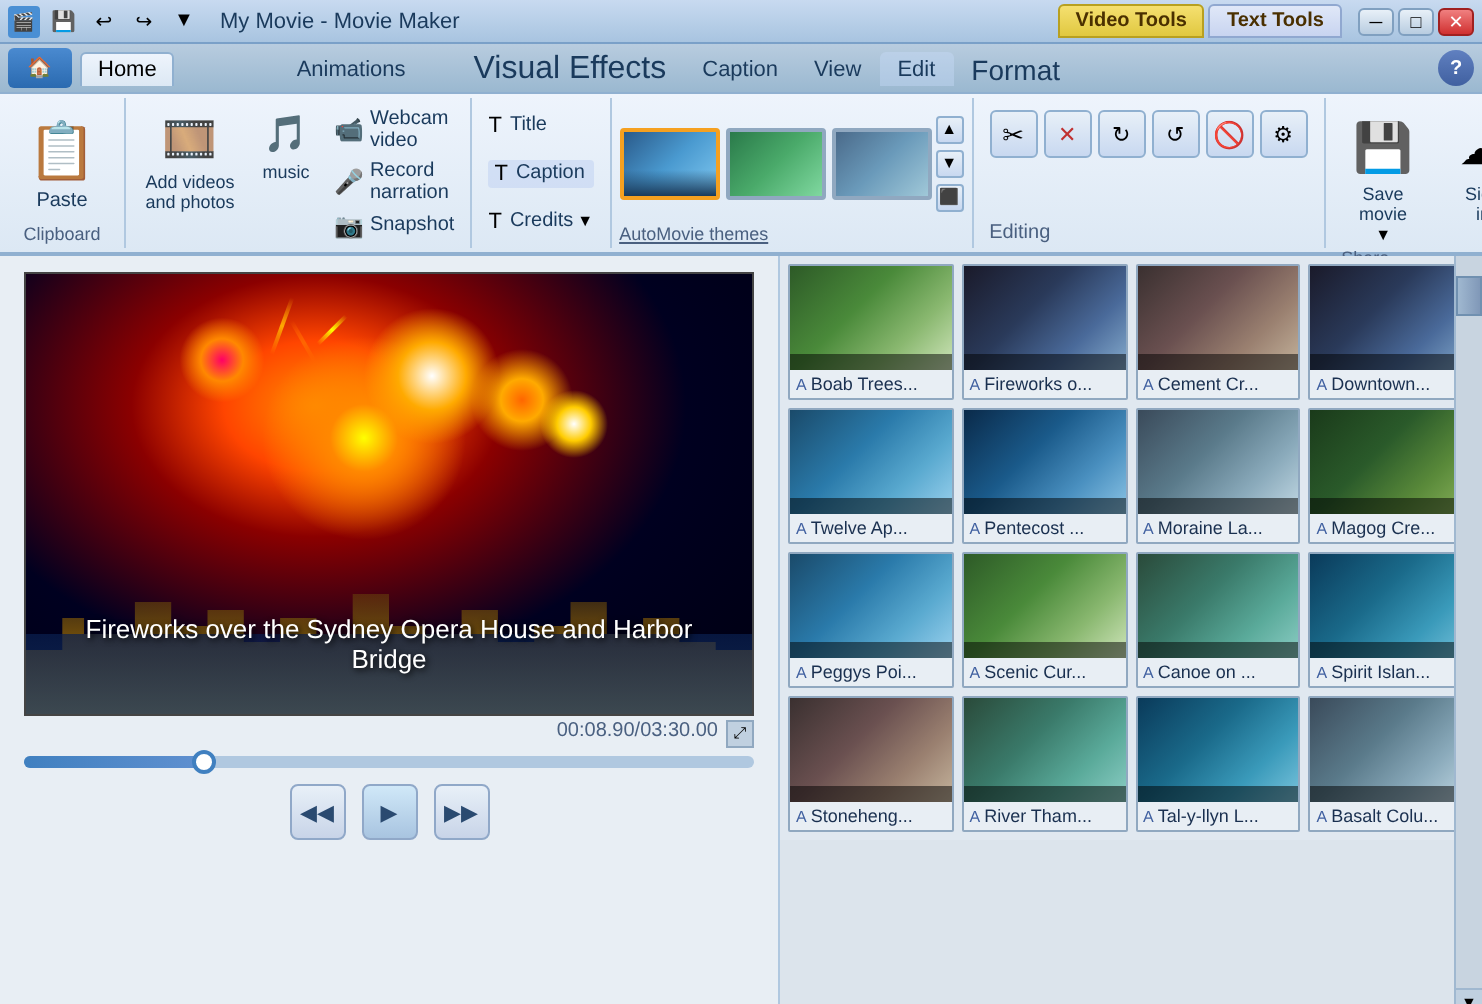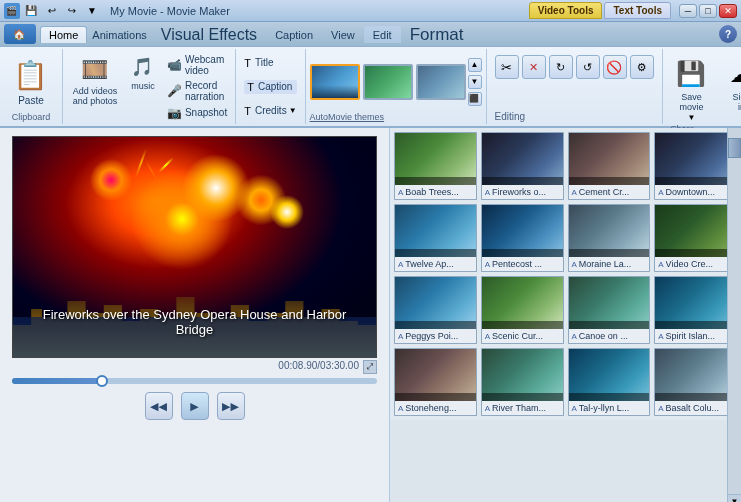--- a/index.html
+++ b/index.html
@@ -114,26 +114,26 @@
   </div>
 </div>
 
 <div class="ribbon">
   <div style="display:flex; align-items:center; background: linear-gradient(to bottom, #b8ccdf, #9ab8d0); height:24px; padding: 0 4px;">
     <div style="width:32px; height:20px; background: linear-gradient(to bottom, #4a8ad0, #2a6ab0); border-radius:3px; display:flex; align-items:center; justify-content:center; margin-right:4px; cursor:pointer;">
       <span style="color:white; font-size:10px;">🏠</span>
     </div>
     <div class="ribbon-tabs" style="background:transparent; height:auto; padding:0; display:flex; gap:0;align-items:center;">
       <div class="ribbon-tab active" style="font-size:11px; padding:2px 8px; background:linear-gradient(to bottom,#eef4fc,#dce8f4); border:1px solid #90b0d0; border-bottom:none; border-radius:3px 3px 0 0;">Home</div>
-      <div class="ribbon-tab" style="font-size:11px; padding:2px 4px; color:#1a3a5c;">Animations</div>
+      <div class="ribbon-tab" style="font-size:11px; padding:2px 24px; color:#1a3a5c;margin-left:36px;">Animations</div>
       <div class="ribbon-tab" style="font-size:16px; padding:2px 8px; color:#1a3a5c;">Visual Effects</div>
       <div class="ribbon-tab" style="font-size:11px; padding:2px 8px; color:#1a3a5c;">Caption</div>
       <div class="ribbon-tab" style="font-size:11px; padding:2px 8px; color:#1a3a5c;">View</div>
       <div class="ribbon-tab" style="font-size:11px; padding:2px 8px; color:#1a3a5c; background:rgba(200,220,250,0.4);">Edit</div>
-      <div class="ribbon-tab" style="font-size:17px; padding:2px 8px; color:#1a3a5c;">Format</div>
+      <div class="ribbon-tab" style="font-size:14px; padding:2px 8px; color:#1a3a5c;">Format</div>
     </div>
     <div class="help-btn" style="margin-left:auto;">?</div>
   </div>
 
   <div style="background: linear-gradient(to bottom, #eef4fc, #dce8f4); display:flex; align-items:stretch; height:80px; border-top:1px solid #90b0d0; padding: 2px 0;">
 
     <div style="display:flex; flex-direction:column; align-items:center; padding:2px 8px; border-right:1px solid #b0c8e0;">
       <div style="flex:1; display:flex; align-items:center; justify-content:center;">
         <div style="display:flex; flex-direction:column; align-items:center; cursor:pointer; padding:2px 6px;">
           <div style="width:34px; height:38px; display:flex; align-items:center; justify-content:center; font-size:28px;">📋</div>
@@ -359,21 +359,21 @@
           <span class="clip-label-text">Moraine La...</span>
         </div>
       </div>
           <div class="clip-item">
         <div class="clip-thumb clip-forest">
           <div style="position:absolute;bottom:0;left:0;right:0;height:8px;background:rgba(0,0,0,0.5);display:flex;align-items:center;padding:0 2px;">
           </div>
         </div>
         <div class="clip-label">
           <span class="clip-label-icon">A</span>
-          <span class="clip-label-text">Video Cre...</span>
+          <span class="clip-label-text">Magog Cre...</span>
         </div>
       </div>
         </div>
         <div class="clips-row">
           <div class="clip-item">
         <div class="clip-thumb clip-coast">
           <div style="position:absolute;bottom:0;left:0;right:0;height:8px;background:rgba(0,0,0,0.5);display:flex;align-items:center;padding:0 2px;">
           </div>
         </div>
         <div class="clip-label">

